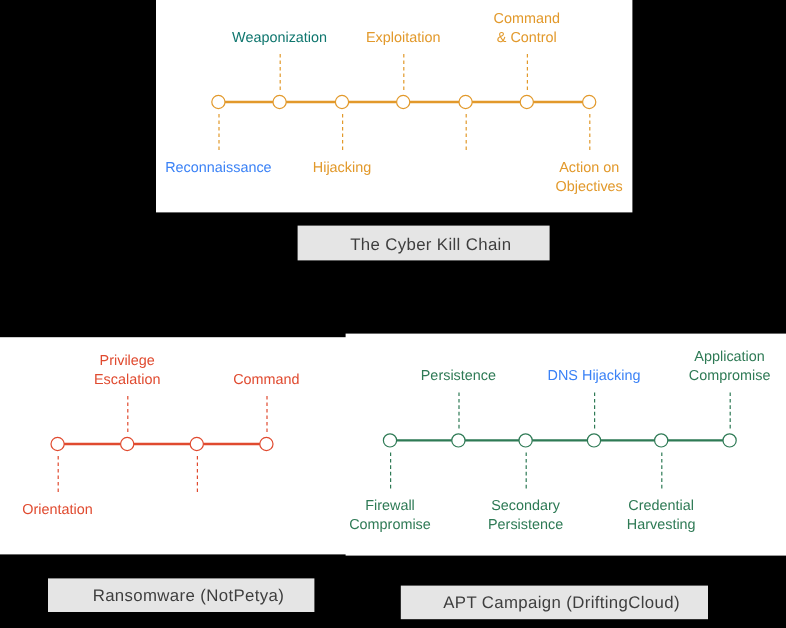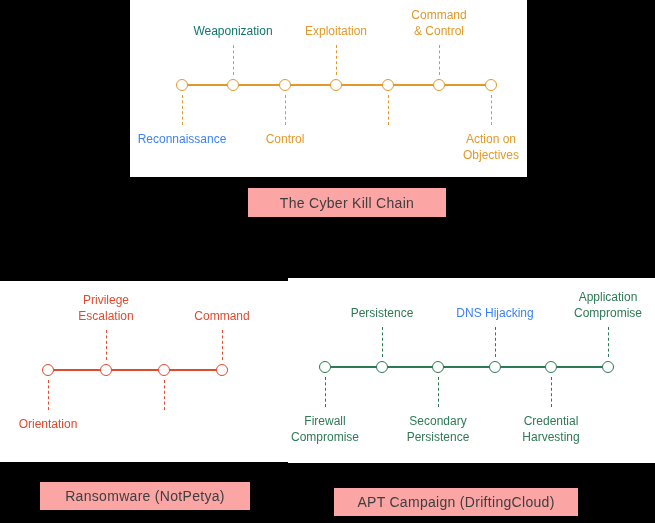--- a/index.html
+++ b/index.html
@@ -2,22 +2,22 @@
 <html><head>
 <meta charset="utf-8">
 <style>
   html,body{margin:0;padding:0;background:#000;}
   .stage{
     position:relative;width:655px;height:523px;background:#000;overflow:hidden;
     font-family:"Liberation Sans",sans-serif;
   }
   .panel{position:absolute;background:#fff;}
   .caption{
-    position:absolute;background:#fca5a5;display:flex;align-items:center;justify-content:center;
-    font-size:14px;color:#3e3e3e;letter-spacing:0.3px;
+    position:absolute;background:#e5e5e5;display:flex;align-items:center;justify-content:center;
+    font-size:14px;color:#3e3e3e;letter-spacing:0.3px;padding-left:12px;
   }
   .tl-line{position:absolute;height:1.6px;border-radius:1px;}
   .tl-node{
     position:absolute;width:12px;height:12px;border-radius:50%;
     background:#fff;border:1.5px solid;box-sizing:border-box;
   }
   .tl-conn{position:absolute;width:0;}
   .tl-label{
     position:absolute;width:120px;font-size:12px;line-height:16px;
     text-align:center;white-space:pre-line;
@@ -31,21 +31,21 @@
   <div class="panel" style="left:130px;top:0;width:397px;height:177px;">
       <div class="tl-line" style="left: 52px; top: 84.2px; width: 309px; background: rgb(226, 153, 43);"></div>
       <div class="tl-conn" style="left: 51.5px; top: 95px; height: 30px; border-left: 1px dashed rgb(226, 153, 43);"></div>
       <div class="tl-node" style="left: 46px; top: 79px; border-color: rgb(226, 153, 43);"></div>
       <div class="tl-label" style="color: #3b82f6; left: -8px; top: 131px;">Reconnaissance</div>
       <div class="tl-conn" style="left: 102.5px; top: 45px; height: 30px; border-left: 1px dashed rgb(226, 153, 43);"></div>
       <div class="tl-node" style="left: 97px; top: 79px; border-color: rgb(226, 153, 43);"></div>
       <div class="tl-label" style="color: #0f766e; left: 43px; top: 39px; transform: translateY(-100%); text-align: center;">Weaponization</div>
       <div class="tl-conn" style="left: 154.5px; top: 95px; height: 30px; border-left: 1px dashed rgb(226, 153, 43);"></div>
       <div class="tl-node" style="left: 149px; top: 79px; border-color: rgb(226, 153, 43);"></div>
-      <div class="tl-label" style="color: rgb(226, 153, 43); left: 95px; top: 131px;">Control</div>
+      <div class="tl-label" style="color: rgb(226, 153, 43); left: 95px; top: 131px;">Hijacking</div>
       <div class="tl-conn" style="left: 205.5px; top: 45px; height: 30px; border-left: 1px dashed rgb(226, 153, 43);"></div>
       <div class="tl-node" style="left: 200px; top: 79px; border-color: rgb(226, 153, 43);"></div>
       <div class="tl-label" style="color: rgb(226, 153, 43); left: 146px; top: 39px; transform: translateY(-100%);">Exploitation</div>
       <div class="tl-conn" style="left: 257.5px; top: 95px; height: 30px; border-left: 1px dashed rgb(226, 153, 43);"></div>
       <div class="tl-node" style="left: 252px; top: 79px; border-color: rgb(226, 153, 43);"></div>
       <div class="tl-conn" style="left: 308.5px; top: 45px; height: 30px; border-left: 1px dashed rgb(226, 153, 43);"></div>
       <div class="tl-node" style="left: 303px; top: 79px; border-color: rgb(226, 153, 43);"></div>
       <div class="tl-label" style="color: rgb(226, 153, 43); left: 249px; top: 39px; transform: translateY(-100%);">Command
 &amp; Control</div>
       <div class="tl-conn" style="left: 360.5px; top: 95px; height: 30px; border-left: 1px dashed rgb(226, 153, 43);"></div>

